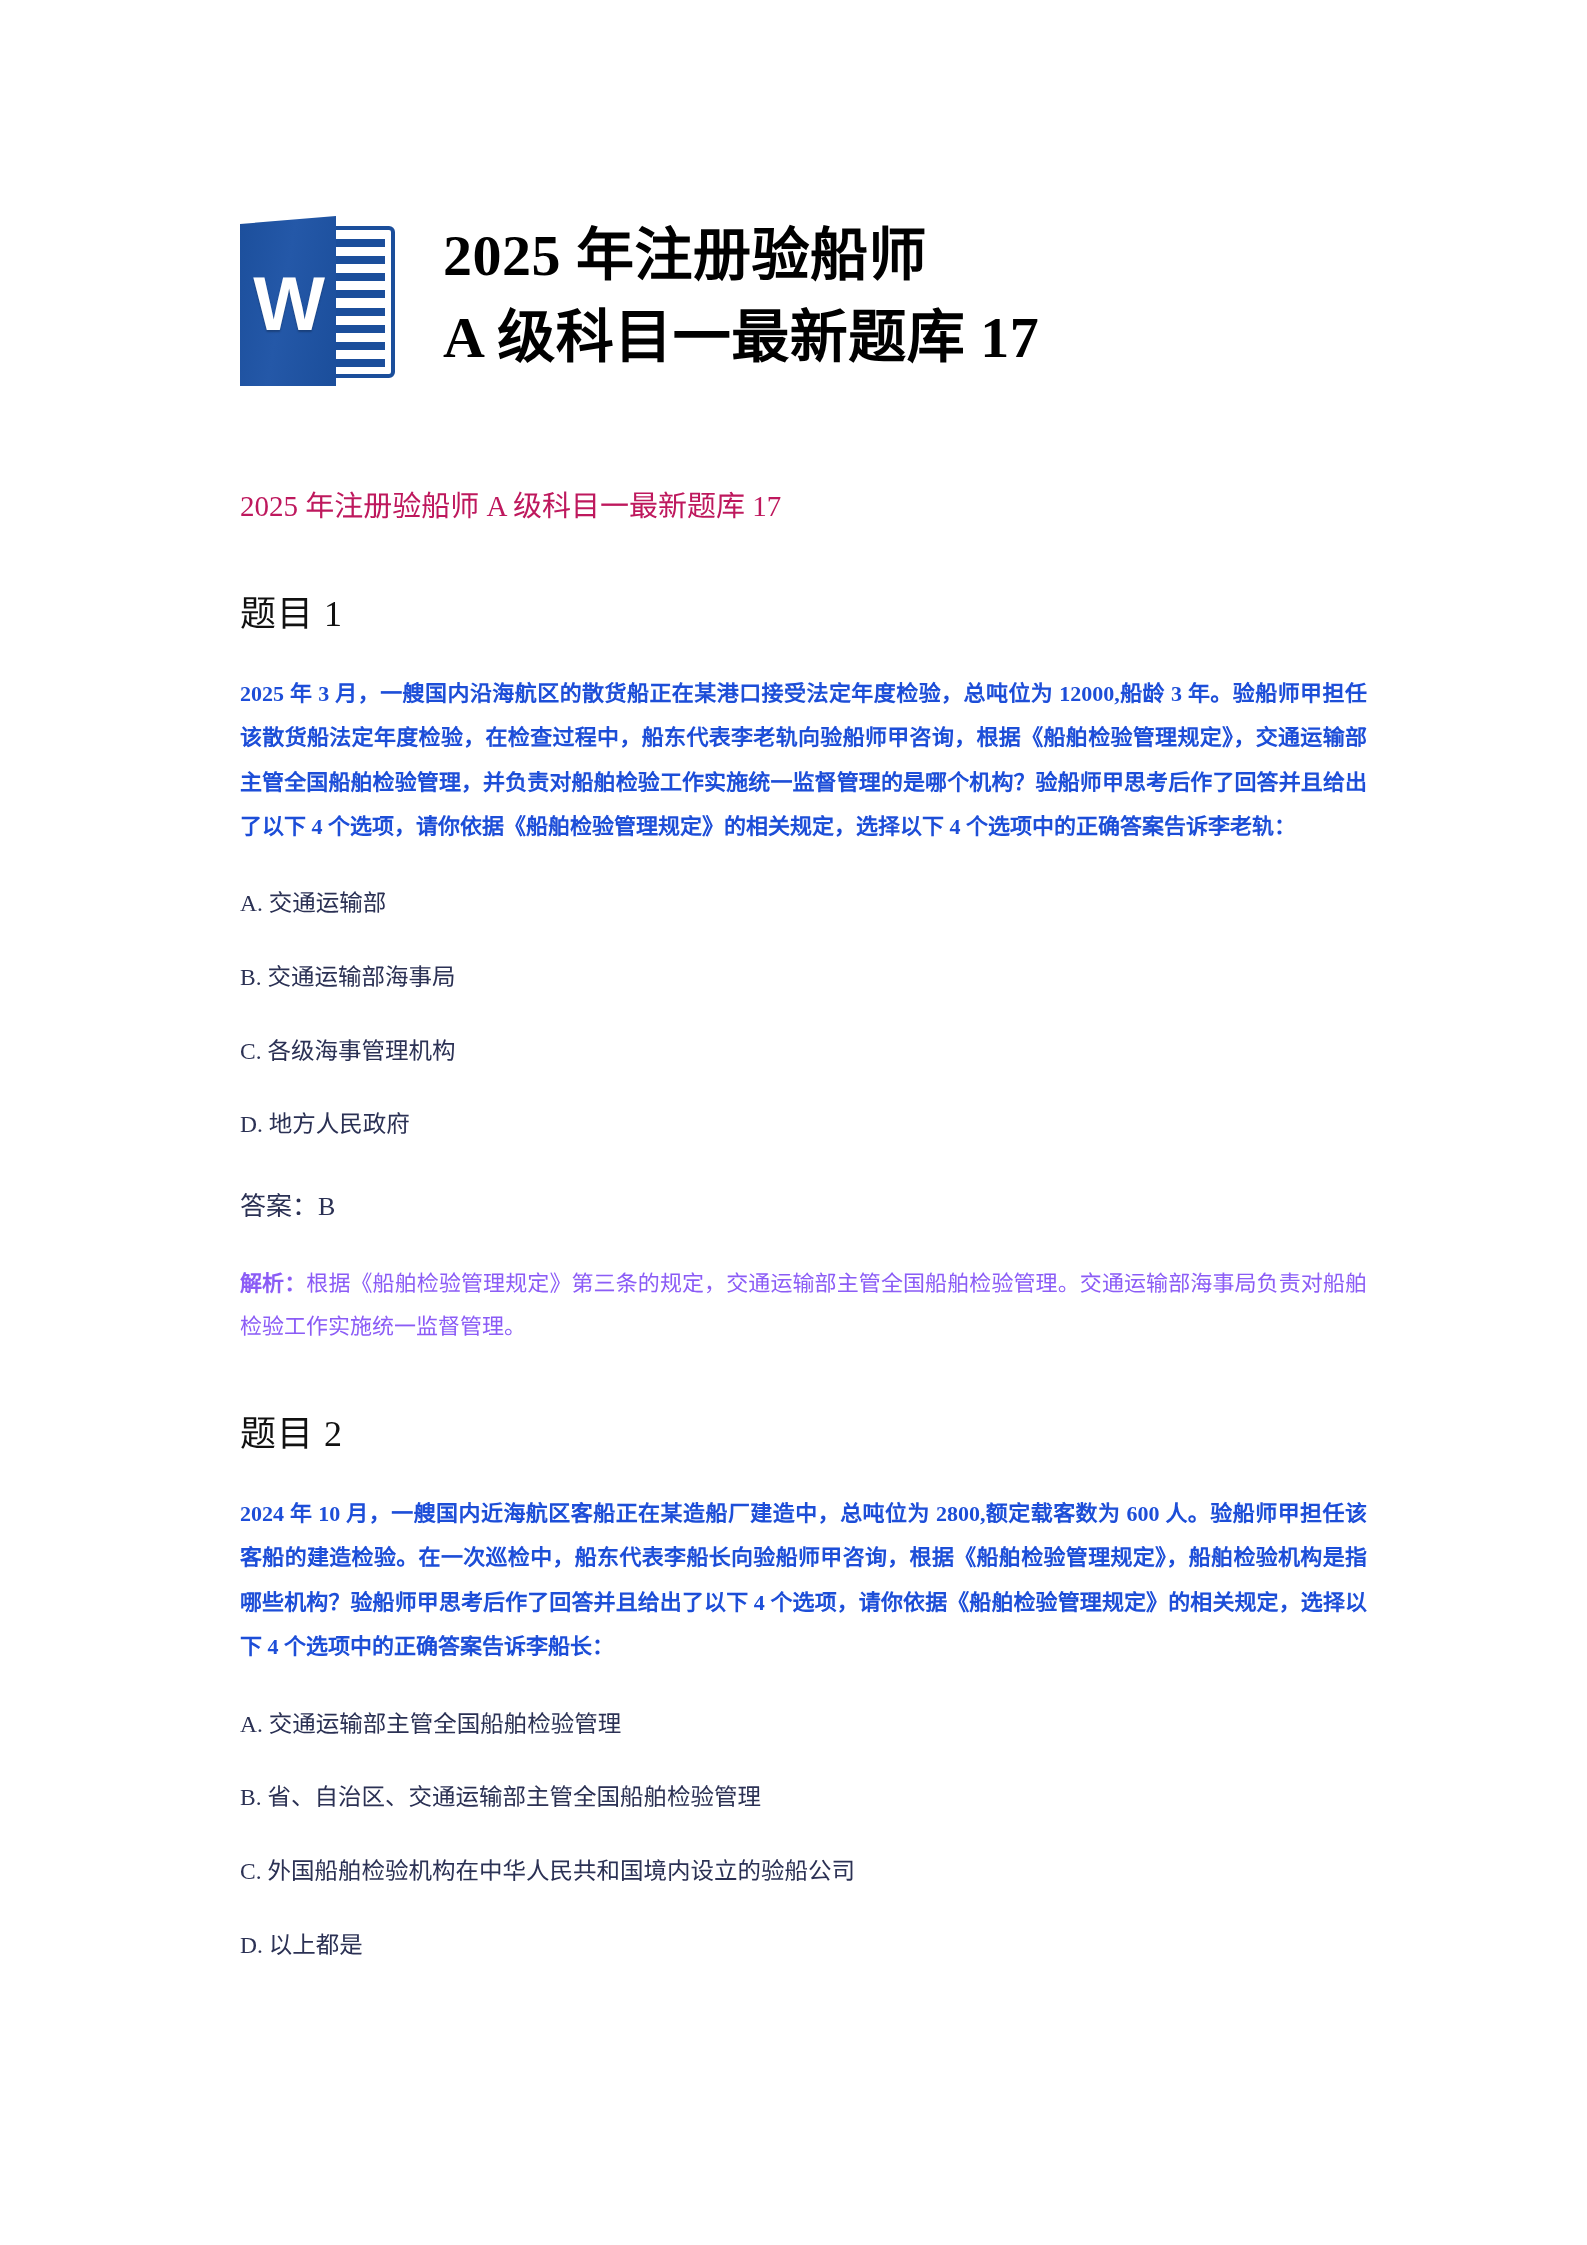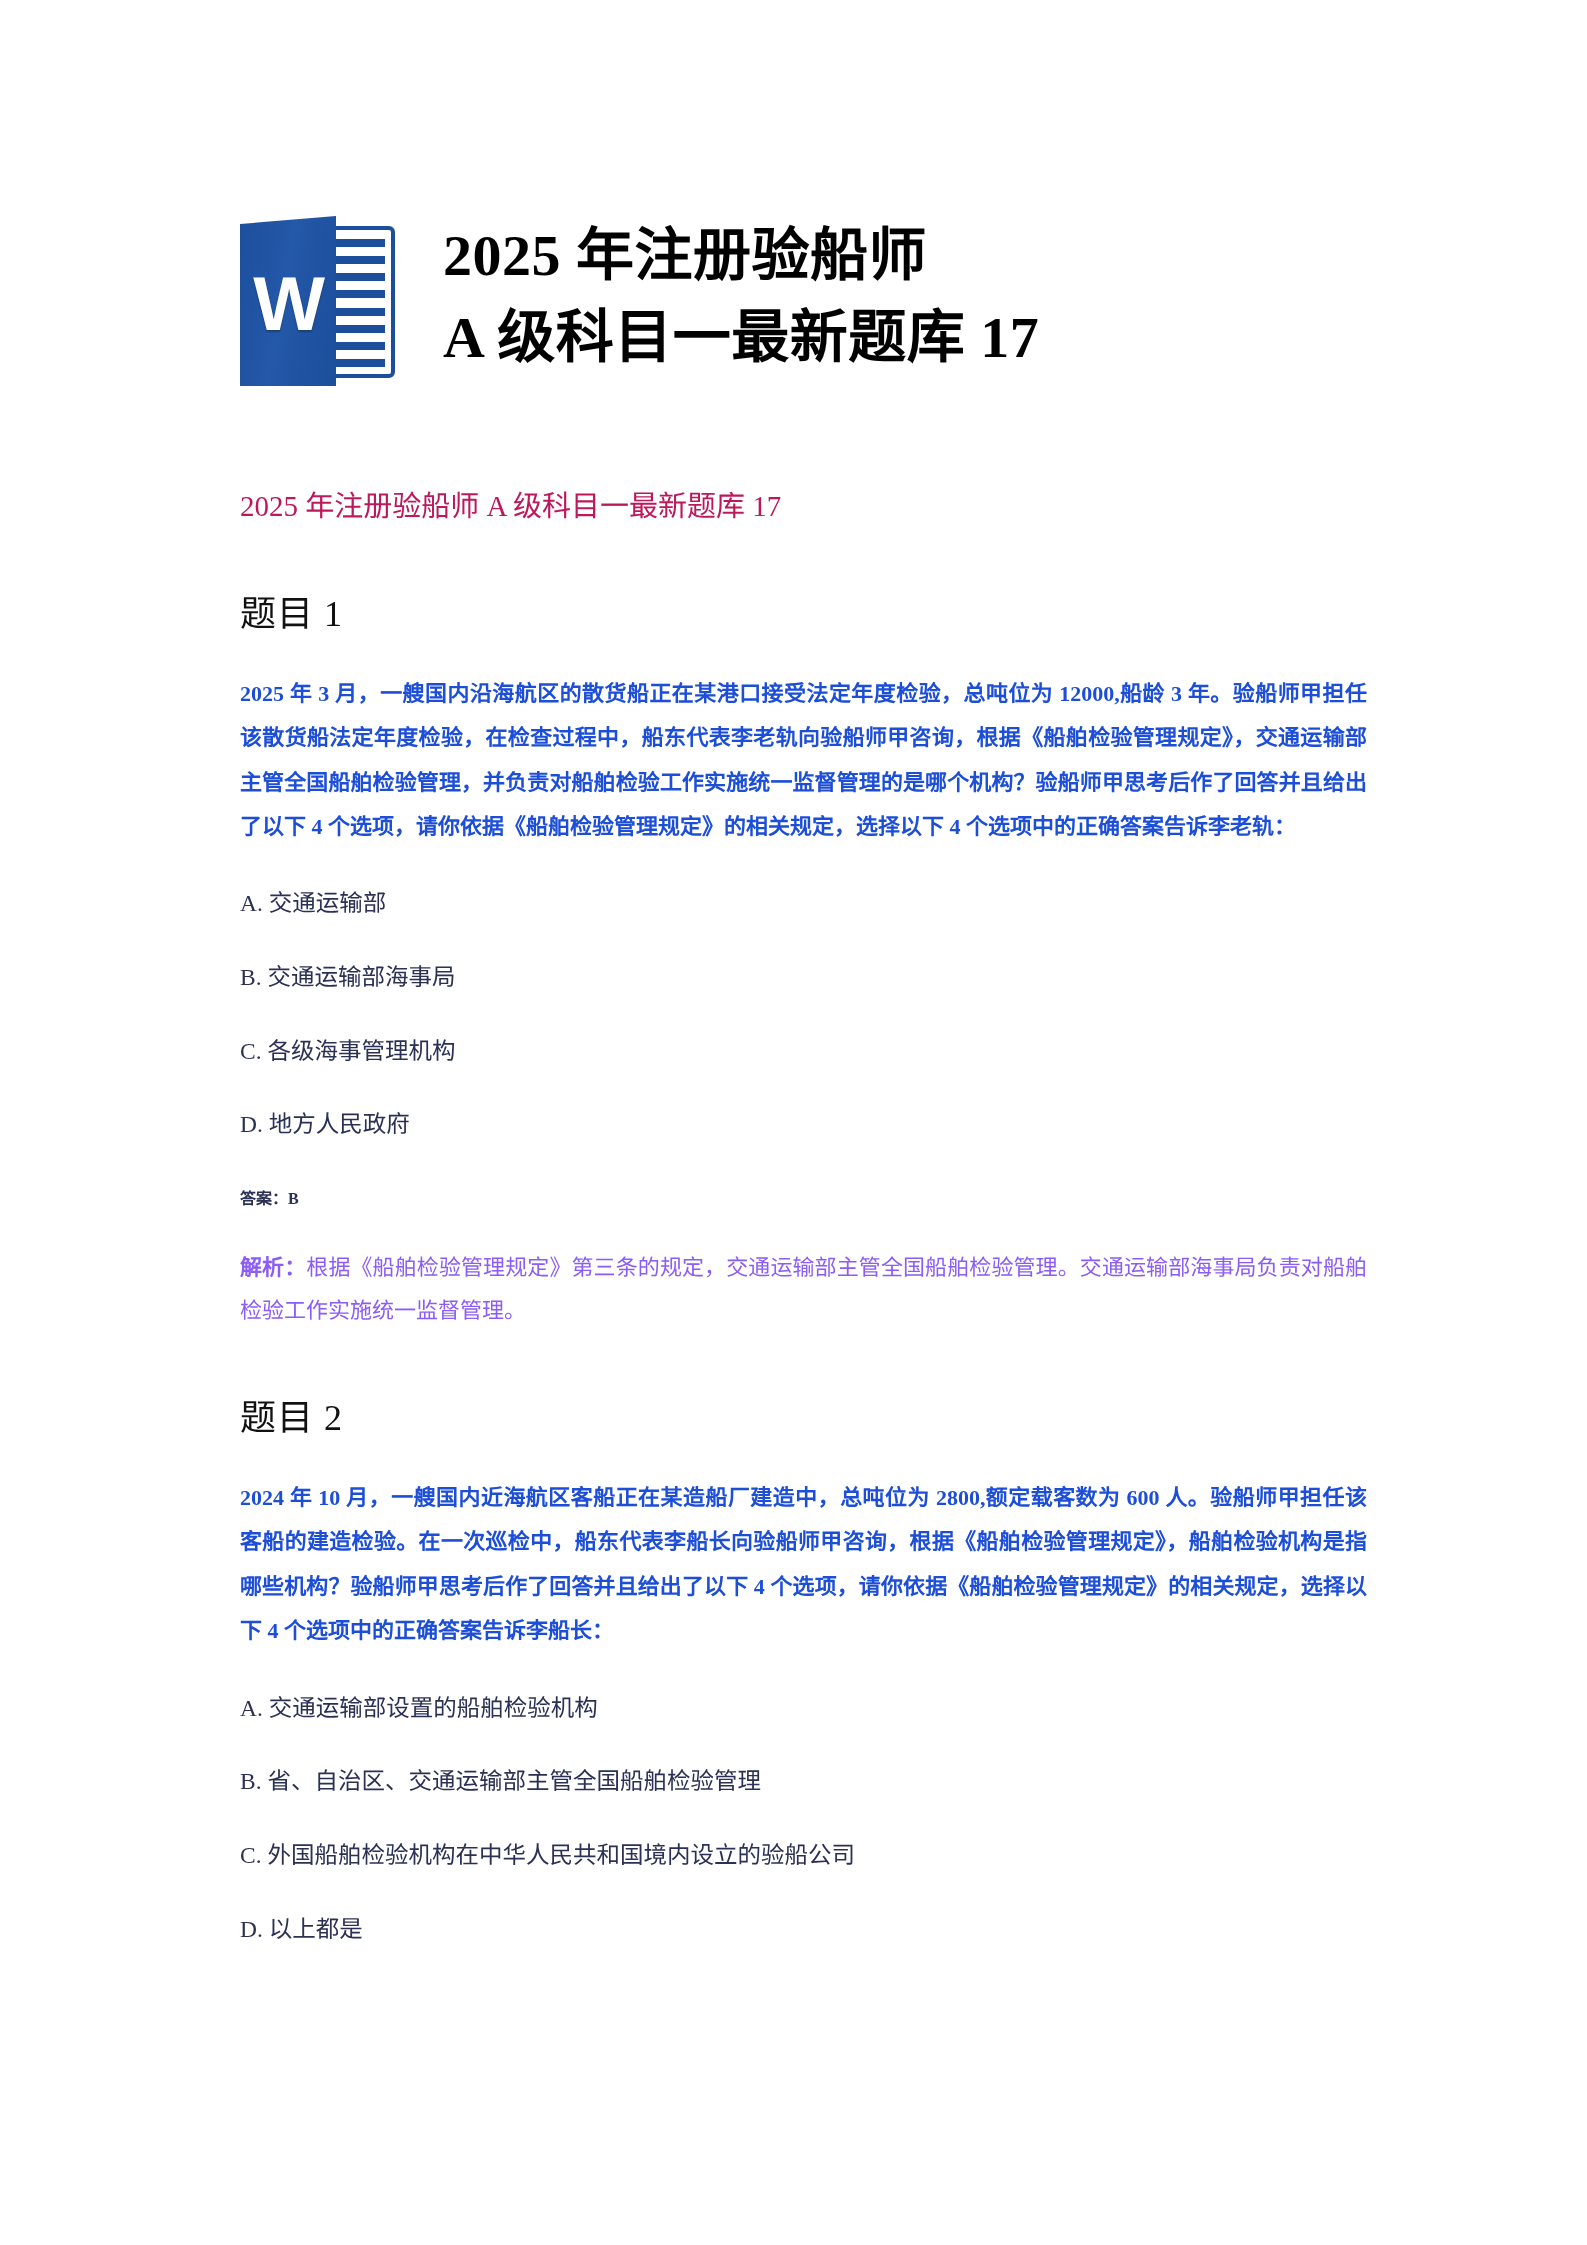--- a/index.html
+++ b/index.html
@@ -144,23 +144,23 @@
   p.opt {
     margin: 36px 0 0 0;
     font-size: 23.5px;
     line-height: 1.6;
     font-weight: 400;
     color: #2b3154;
   }
 
   p.answer {
     margin: 42px 0 0 0;
-    font-size: 16px;
+    font-size: 26px;
     line-height: 1.6;
-    font-weight: 700;
+    font-weight: 400;
     color: #2b3154;
   }
 
   p.explain {
     margin: 36px 0 0 0;
     font-size: 22px;
     line-height: 1.95;
     font-weight: 400;
     color: #8b5cf6;
     text-align: justify;
@@ -217,20 +217,20 @@
 
       <p class="answer"><span>答案：</span><span>B</span></p>
 
       <p class="explain"><span class="lab">解析：</span><span>根据《船舶检验管理规定》第三条的规定，交通运输部主管全国船舶检验管理。交通运输部海事局负责对船舶检验工作实施统一监督管理。</span></p>
     </div>
 
     <div class="q-block">
       <h2 class="q-heading">题目 2</h2>
       <p class="q-stem">2024 年 10 月，一艘国内近海航区客船正在某造船厂建造中，总吨位为 2800,额定载客数为 600 人。验船师甲担任该客船的建造检验。在一次巡检中，船东代表李船长向验船师甲咨询，根据《船舶检验管理规定》，船舶检验机构是指哪些机构？验船师甲思考后作了回答并且给出了以下 4 个选项，请你依据《船舶检验管理规定》的相关规定，选择以下 4 个选项中的正确答案告诉李船长：</p>
 
-      <p class="opt">A. 交通运输部设置的船舶检验机构</p>
+      <p class="opt">A. 交通运输部主管全国船舶检验管理</p>
       <p class="opt">B. 省、自治区、交通运输部主管全国船舶检验管理</p>
       <p class="opt">C. 外国船舶检验机构在中华人民共和国境内设立的验船公司</p>
       <p class="opt">D. 以上都是</p>
     </div>
 
   </div>
 </div>
 
 </body></html>

